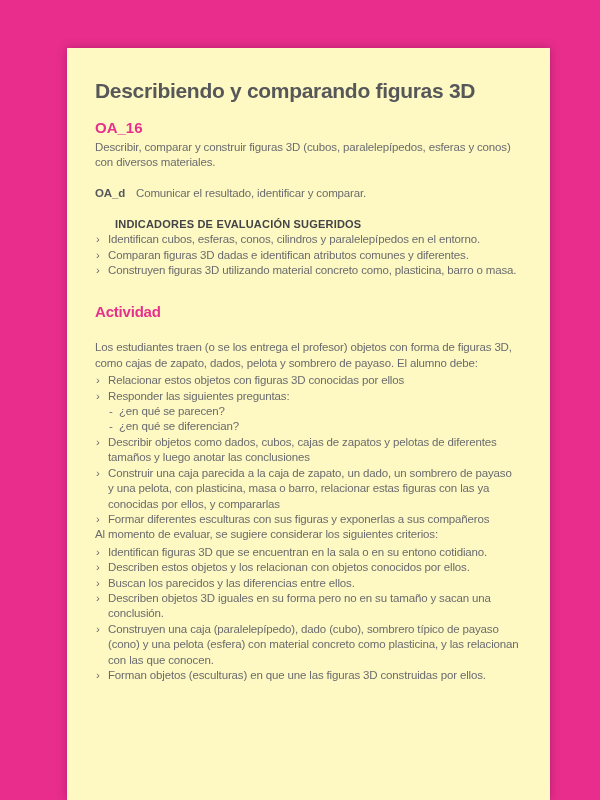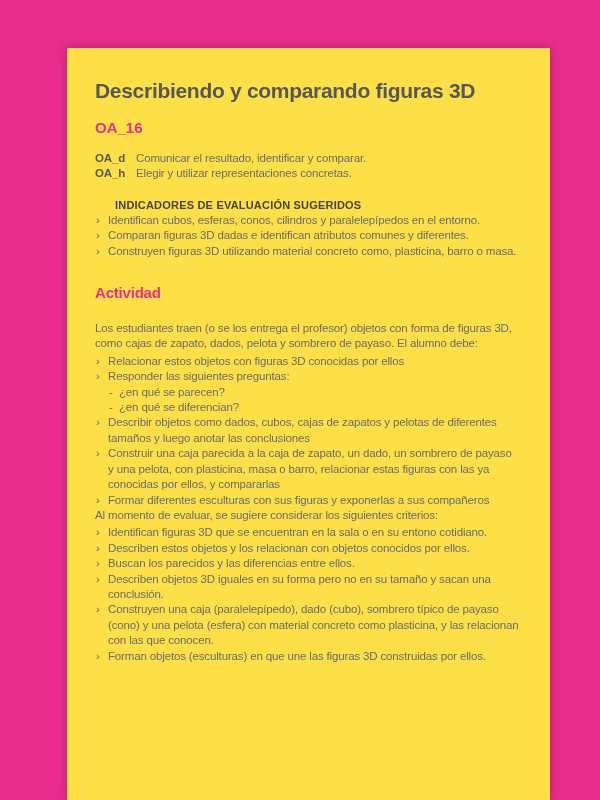--- a/index.html
+++ b/index.html
@@ -16,21 +16,21 @@
     width: 600px;
     height: 800px;
     background: #e82d8c;
   }
   .sheet {
     position: absolute;
     left: 67px;
     top: 48px;
     width: 483px;
     height: 752px;
-    background: #fde047;
+    background: #fef9c3;
     box-shadow: 0 0 9px rgba(90, 5, 50, 0.35);
     box-sizing: border-box;
     padding: 31px 30px 0 28px;
   }
   .doc-title {
     font-size: 21px;
     font-weight: bold;
     color: #565759;
     letter-spacing: -0.3px;
     margin: 0;
@@ -104,29 +104,26 @@
 </style>
 </head>
 <body>
 
 <div class="frame">
   <div class="sheet">
 
     <h1 class="doc-title">Describiendo y comparando figuras 3D</h1>
 
     <h2 class="oa-heading">OA_16</h2>
+    <p class="body-text oa-desc">Describir, comparar y construir figuras 3D (cubos, paralelepípedos, esferas y conos) con diversos materiales.</p>
 
     <div class="oa-list">
       <div class="oa-row body-text">
         <span class="oa-code">OA_d</span>
         <span>Comunicar el resultado, identificar y comparar.</span>
-      </div>
-      <div class="oa-row body-text">
-        <span class="oa-code">OA_h</span>
-        <span>Elegir y utilizar representaciones concretas.</span>
       </div>
     </div>
 
     <h3 class="section-heading">INDICADORES DE EVALUACIÓN SUGERIDOS</h3>
     <ul class="bullets body-text">
       <li>
         <span class="marker">›</span>
         <span>Identifican cubos, esferas, conos, cilindros y paralelepípedos en el entorno.</span>
       </li>
       <li>

